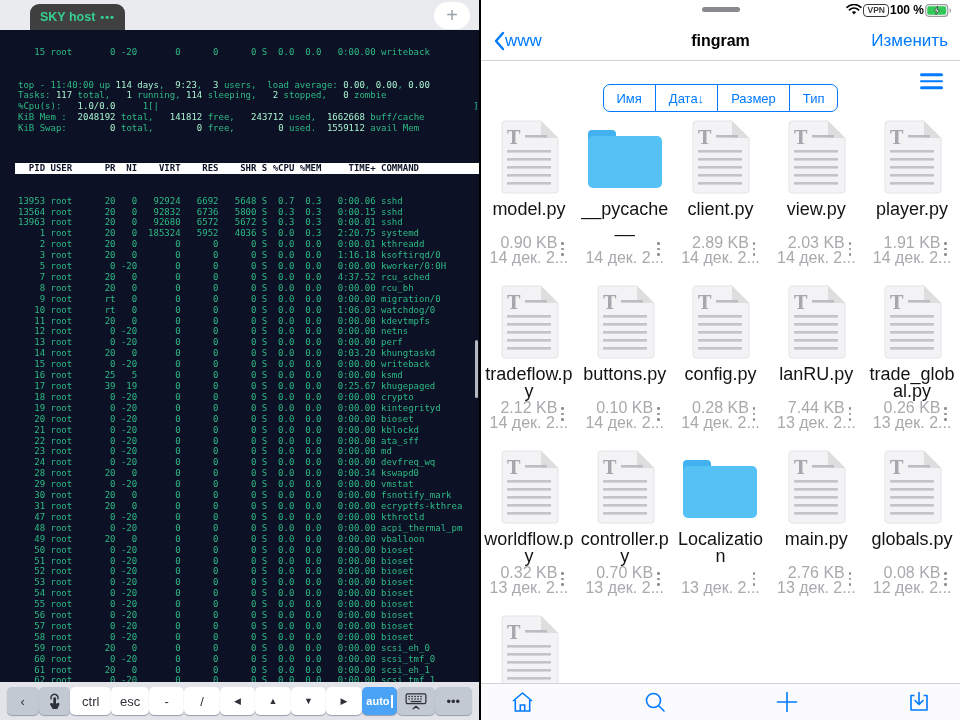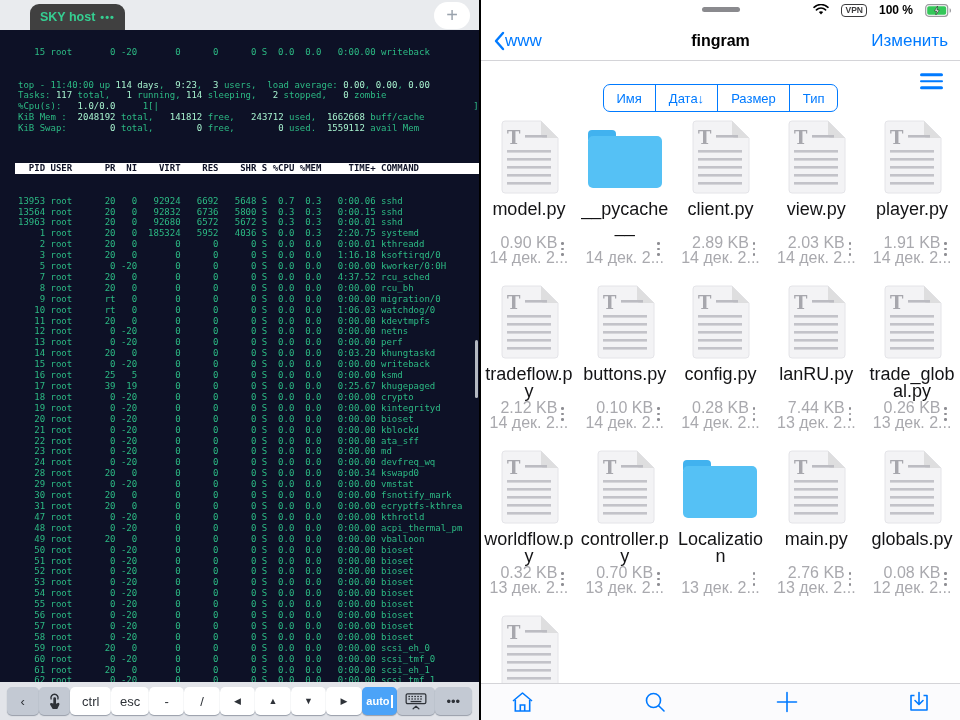--- a/index.html
+++ b/index.html
@@ -35,21 +35,21 @@
   .tkey svg { display:block; }
   .cursorbar { display:inline-block; width:2px; height:13px; background:#fff; margin-left:1px; }
 
   
   .divider { width:2px; height:720px; background:#000; }
 
   
   .files-pane { position:relative; width:479px; height:720px; background:#fff; color:#000; }
   .handle { position:absolute; left:50%; top:7px; transform:translateX(-50%); width:38px; height:5px;
             border-radius:3px; background:#8a8a8e; }
-  .status-right { position:absolute; right:9px; top:3px; display:flex; align-items:center; gap:12px;
+  .status-right { position:absolute; right:9px; top:3px; display:flex; align-items:center; gap:1px;
                   font-size:12px; font-weight:bold; color:#000; }
   .vpn-badge { border:1.4px solid #3c3c3e; border-radius:4px; font-size:8.5px; font-weight:bold; padding:0.5px 3px; color:#3c3c3e; }
   .navbar { position:absolute; top:22px; left:0; right:0; height:38px; display:flex; align-items:center; padding:0 12px; }
   .nav-back { display:flex; align-items:center; color:#007aff; font-size:17px; }
   .nav-title { position:absolute; left:50%; transform:translateX(-50%); font-size:16px; font-weight:bold; color:#000; }
   .nav-edit { margin-left:auto; color:#007aff; font-size:17px; }
   .nav-hairline { position:absolute; top:60px; left:0; right:0; height:1px; background:#d4d4d8; }
   .sortrow { position:absolute; top:61px; left:0; right:0; height:40px; display:flex; align-items:center; justify-content:center; }
   .segmented { display:flex; border:1.4px solid #007aff; border-radius:7px; overflow:hidden; height:28px; background:#fff;margin-top:34px; }
   .segment { padding:0 13px; color:#007aff; font-size:13px; display:flex; align-items:center; border-right:1.4px solid #007aff; }

